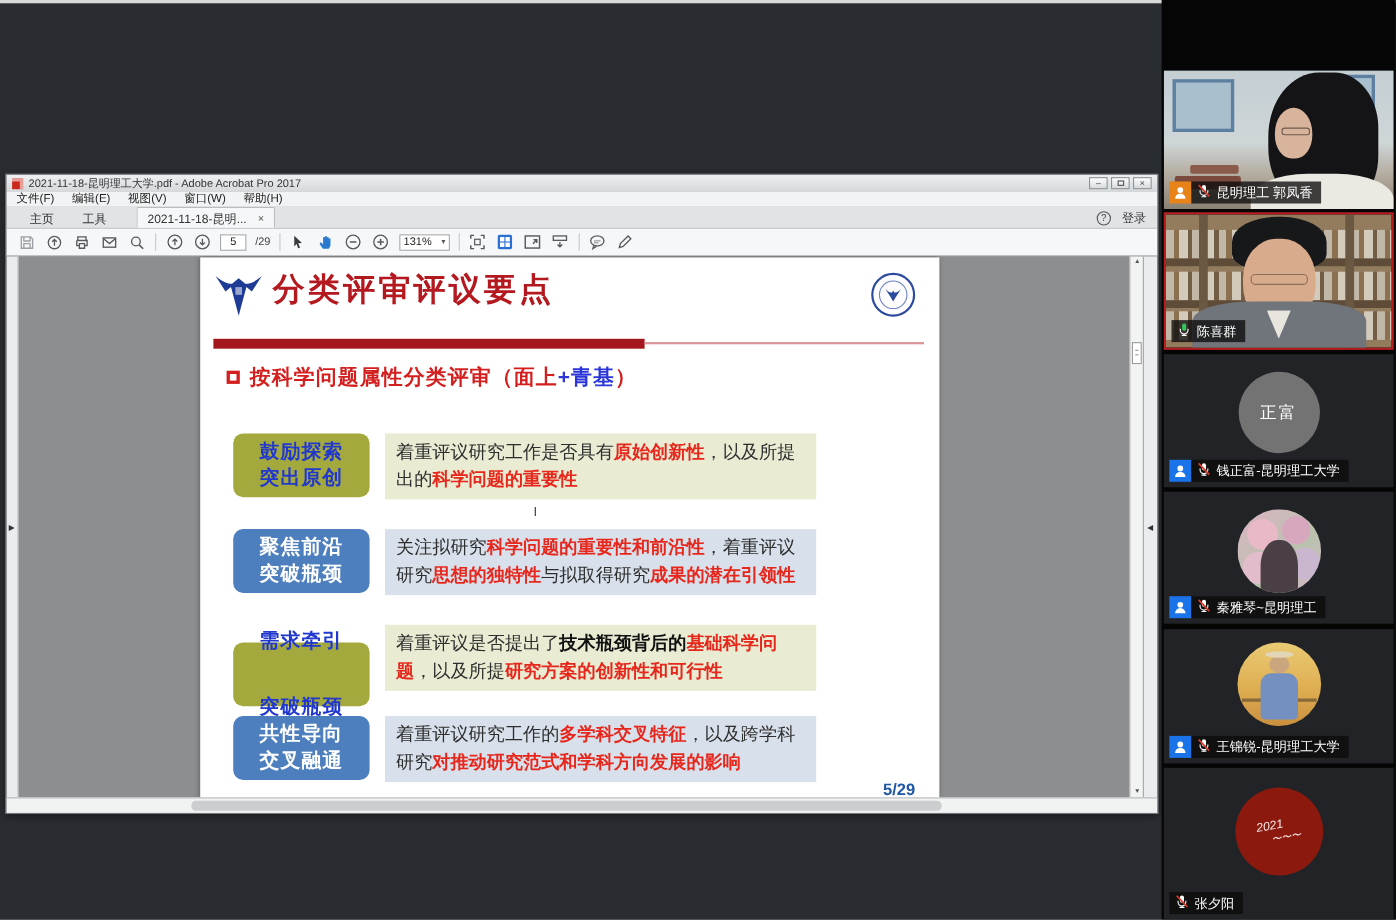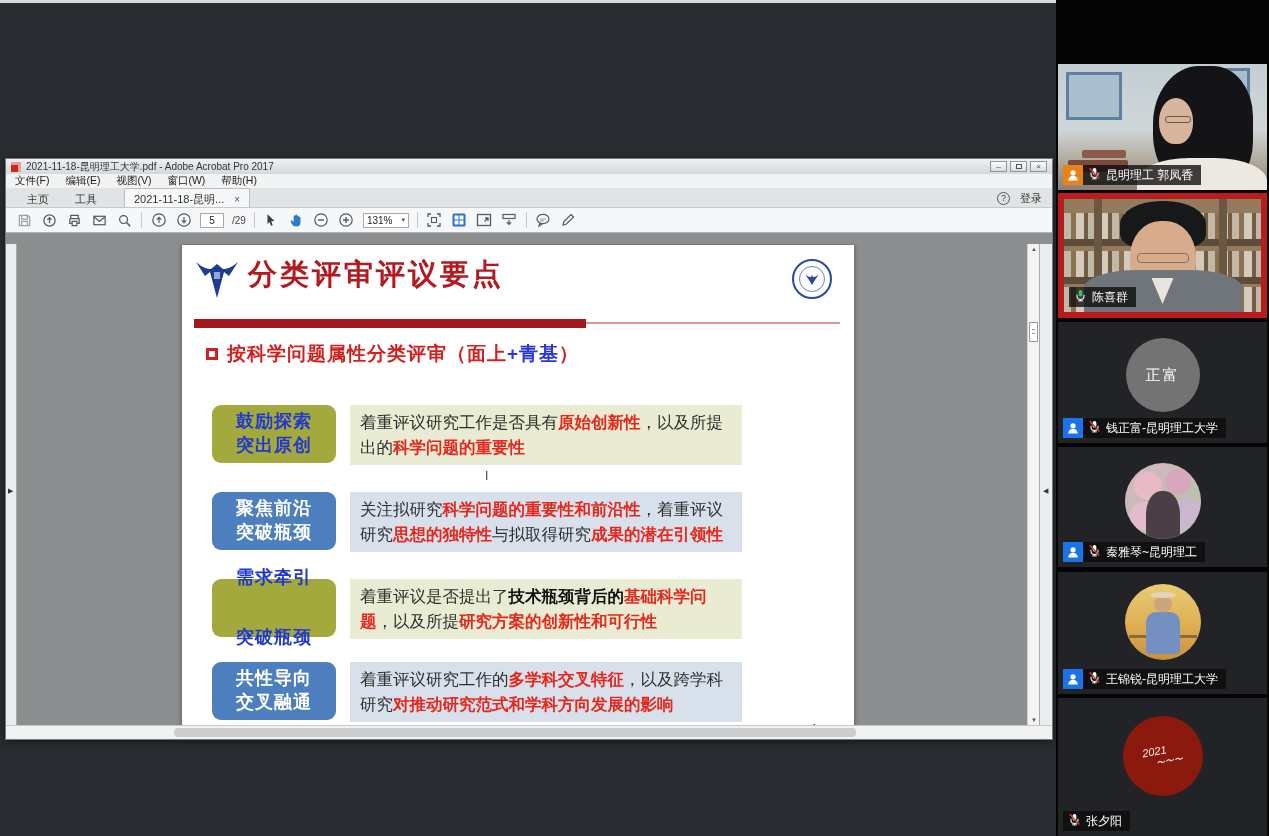--- a/index.html
+++ b/index.html
@@ -40,21 +40,21 @@
   .ticon { width:17px; height:17px; display:flex; align-items:center; justify-content:center; }
   .ticon svg { display:block; }
   .sep { width:1px; height:16px; background:#c6c9cb; }
   .pagebox { width:24px; height:15px; border:1px solid #a7abae; background:#fff; font-size:10px;
              text-align:center; line-height:13px; color:#222; }
   .pagetotal { font-size:10px; color:#444; }
   .zoombox { width:46px; height:15px; border:1px solid #a7abae; background:#fff; font-size:10px; color:#222;
              display:flex; align-items:center; justify-content:space-between; padding:0 3px; }
   .caret { font-size:7px; color:#555; }
 
-  .docarea { position:absolute; top:74px; left:0; right:0; bottom:14px; background:#8d8e90; overflow:hidden;margin-top:11px; }
+  .docarea { position:absolute; top:74px; left:0; right:0; bottom:14px; background:#8d8e90; overflow:hidden; }
   .navstrip { position:absolute; left:0; top:0; bottom:0; width:11px; background:#ebeced; border-right:1px solid #ababab; }
   .navtoggle { position:absolute; left:2px; top:243px; font-size:7px; color:#333; }
   .vscroll { position:absolute; right:13px; top:0; bottom:0; width:12px; background:#f2f3f3; border-left:1px solid #cfcfcf;
              font-size:6px; color:#555; text-align:center; }
   .varrow { position:absolute; left:0; width:12px; height:10px; line-height:10px; }
   .vthumb { position:absolute; left:1px; top:78px; width:9px; height:20px; background:#fff; border:1px solid #9a9a9a; }
   .vthumb::after { content:""; display:block; margin:6px 2px; border-top:1px solid #999; border-bottom:1px solid #999; height:3px; }
   .panelstrip { position:absolute; right:0; top:0; bottom:0; width:13px; background:#ebeced; border-left:1px solid #ababab; }
   .paneltoggle { position:absolute; left:3px; top:243px; font-size:7px; color:#333; }
   .hscroll { position:absolute; left:0; right:0; bottom:0; height:14px; background:#f1f2f2; border-top:1px solid #c4c6c8; }
@@ -85,21 +85,21 @@
   .row-content.bg-olive { background:#e9ebd2; }
   .row-content.bg-blue  { background:#d8e1eb; }
   .seg-r { color:#e8271c; font-weight:bold; }
   .seg-b { color:#111; font-weight:bold; }
   .cursor-i { position:absolute; left:303px; top:224px; font-size:12px; color:#444; }
   .pagenum { position:absolute; right:22px; top:476px; font-size:15px; font-weight:bold; color:#1d57a5; }
 
   
   #strip { position:absolute; left:1056px; top:0; width:213px; height:836px; background:#050505; }
   .tile { position:absolute; left:2px; width:209px; background:#222326; overflow:hidden; }
-  .tile.speaking { border:6px solid #b91c1c; }
+  .tile.speaking { border:2px solid #b91c1c; }
   .namebar { position:absolute; left:5px; bottom:5px; display:flex; align-items:stretch; height:20px; z-index:5; }
   .badge { width:20px; display:flex; align-items:center; justify-content:center; flex:none; }
   .badge.orange { background:#e8831a; }
   .badge.blue { background:#1a73e8; }
   .chip { background:rgba(12,12,12,.78); display:flex; align-items:center; gap:5px; padding:0 8px 0 5px;
           font-size:12px; color:#fff; white-space:nowrap; }
 
   .avatar-circle { position:absolute; left:50%; transform:translateX(-50%); border-radius:50%;
                    display:flex; align-items:center; justify-content:center; }
   .av-text { color:#fff; font-size:15px; letter-spacing:2px; }
@@ -334,21 +334,21 @@
           <div class="row-label olive" style="top: 160px;">
             <div>鼓励探索</div>
             <div>突出原创</div>
           </div>
           <div class="row-content bg-olive" style="top: 160px;"><span>着重评议研究工作是否具有</span><span class="seg-r">原始创新性</span><span>，以及所提出的</span><span class="seg-r">科学问题的重要性</span></div>
           <div class="row-label steel" style="top: 247px;">
             <div>聚焦前沿</div>
             <div>突破瓶颈</div>
           </div>
           <div class="row-content bg-blue" style="top: 247px;"><span>关注拟研究</span><span class="seg-r">科学问题的重要性和前沿性</span><span>，着重评议研究</span><span class="seg-r">思想的独特性</span><span>与拟取得研究</span><span class="seg-r">成果的潜在引领性</span></div>
-          <div class="row-label olive" style="top: 334px; gap: 36px;">
+          <div class="row-label olive" style="top: 350px; gap: 36px;">
             <div>需求牵引</div>
             <div>突破瓶颈</div>
           </div>
           <div class="row-content bg-olive" style="top: 334px;"><span>着重评议是否提出了</span><span class="seg-b">技术瓶颈背后的</span><span class="seg-r">基础科学问题</span><span>，以及所提</span><span class="seg-r">研究方案的创新性和可行性</span></div>
           <div class="row-label steel" style="top: 417px;">
             <div>共性导向</div>
             <div>交叉融通</div>
           </div>
           <div class="row-content bg-blue" style="top: 417px;"><span>着重评议研究工作的</span><span class="seg-r">多学科交叉特征</span><span>，以及跨学科研究</span><span class="seg-r">对推动研究范式和学科方向发展的影响</span></div>
         </div>

